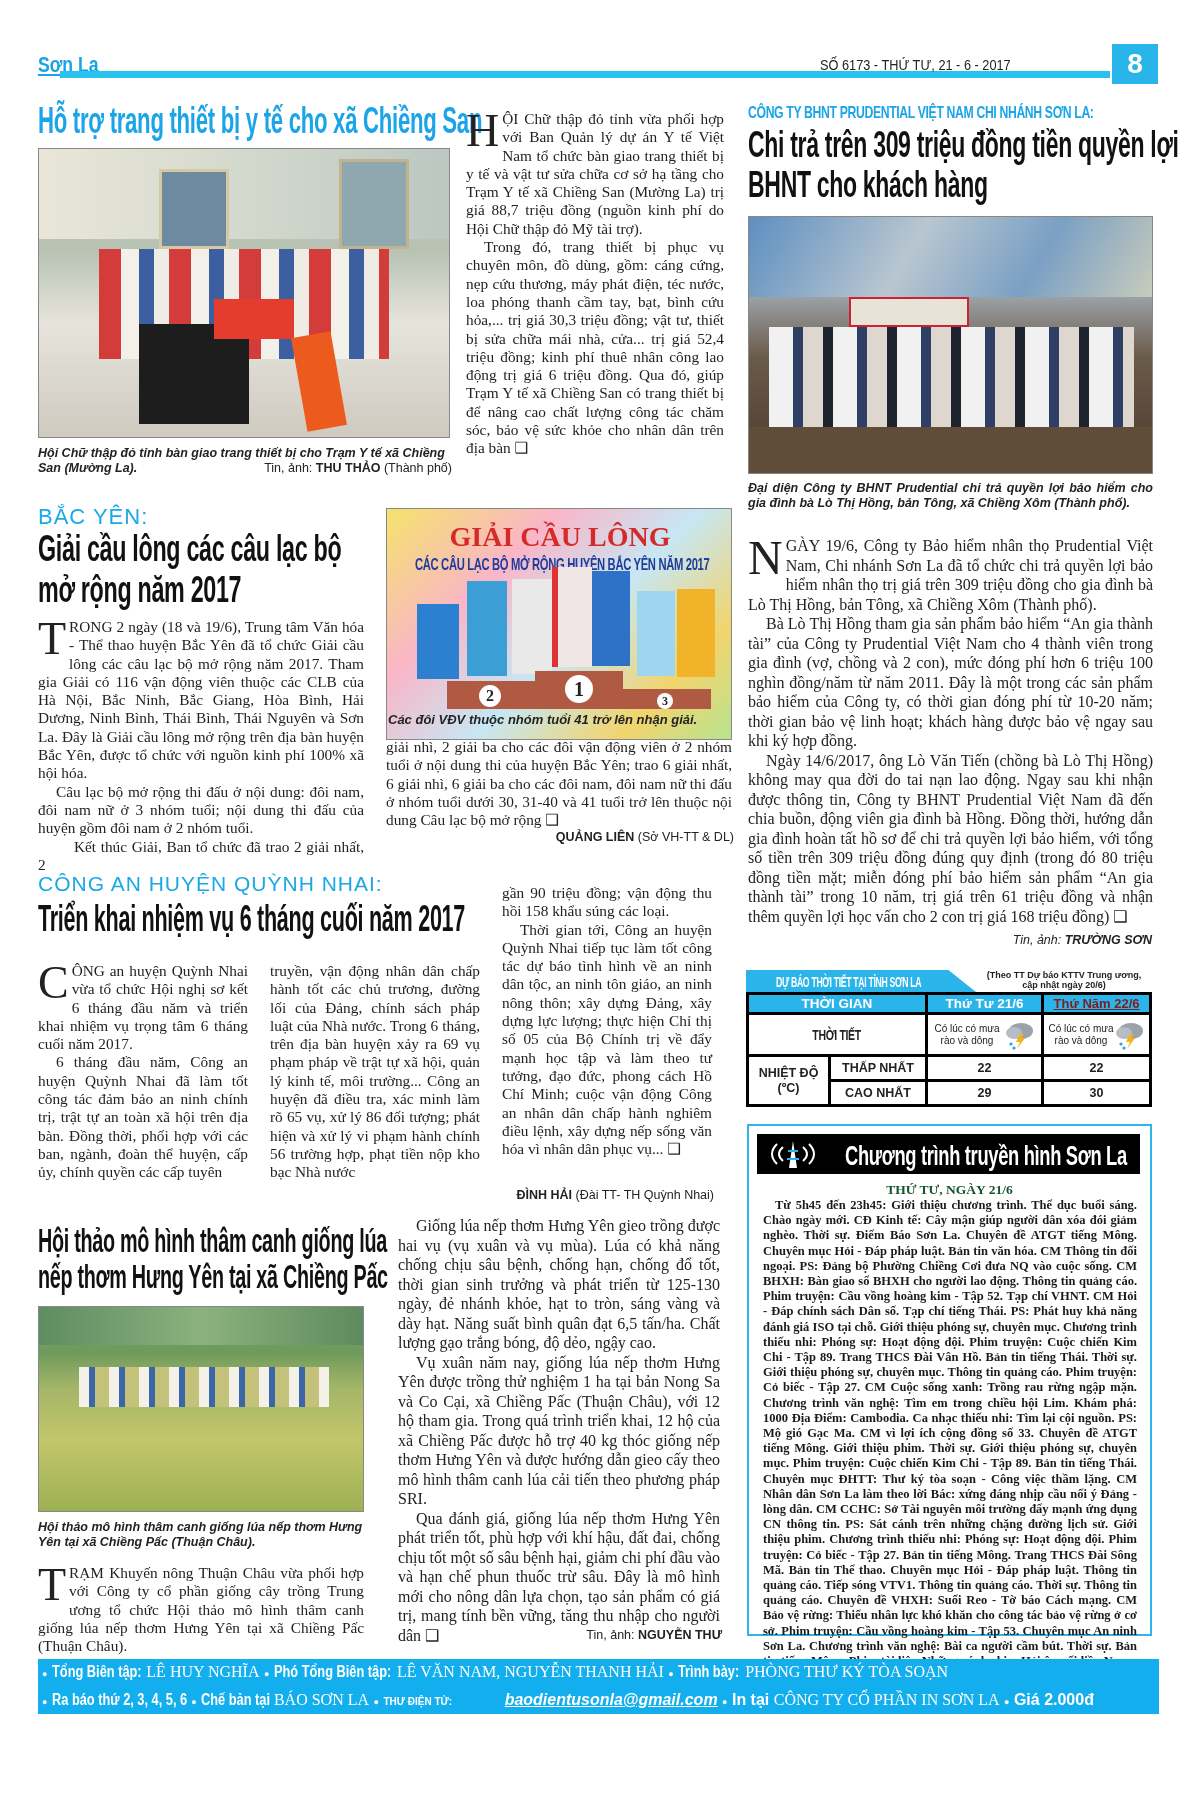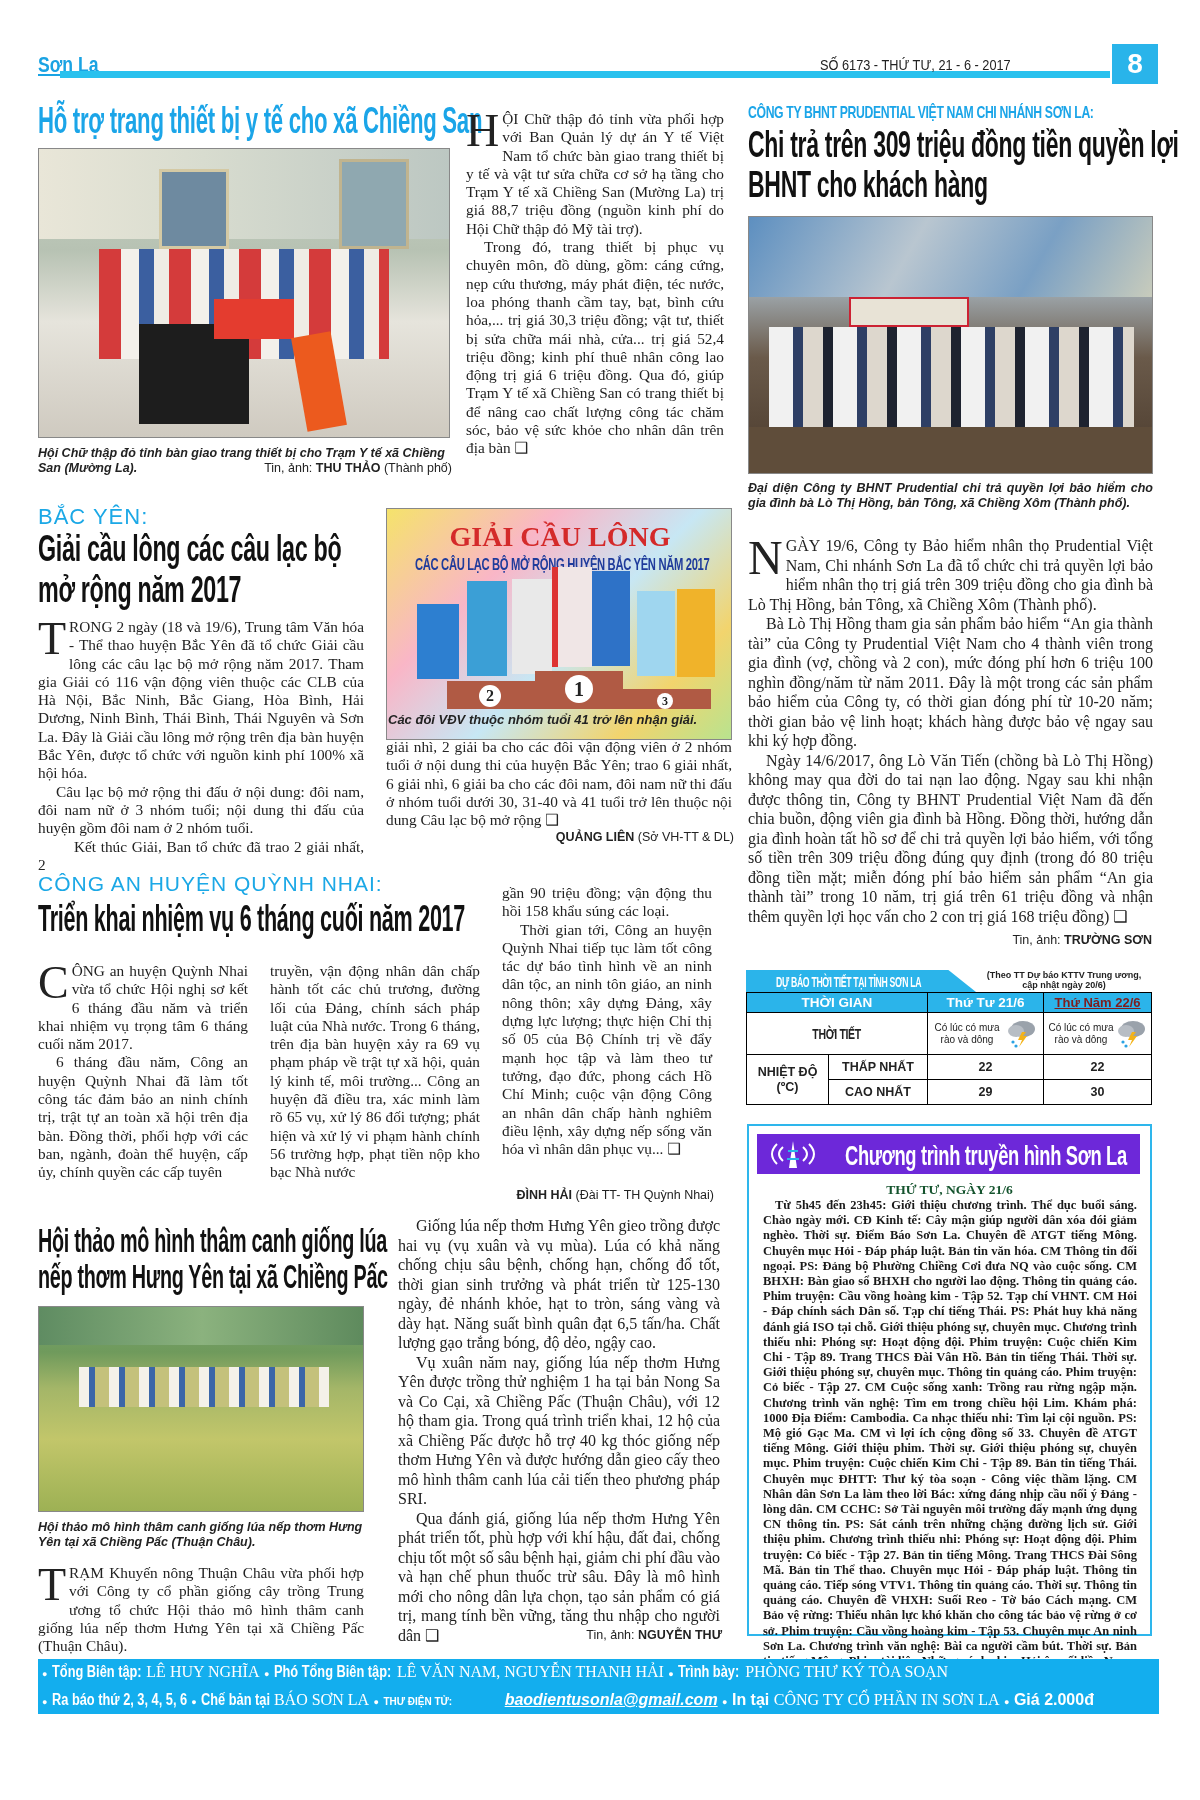--- a/index.html
+++ b/index.html
@@ -16,24 +16,24 @@
 .photo{overflow:hidden;border:1px solid #888}
 .kicker{font-family:"Liberation Sans",sans-serif;color:#1ba8e6;font-size:22px;letter-spacing:1px}
 
 #hdr-logo{left:38px;top:52px;font-family:"Liberation Sans",sans-serif;font-weight:bold;font-size:22px;color:#1aa3e3;text-decoration:underline;transform:scaleX(0.8);transform-origin:left top}
 #hdr-bar{left:60px;top:71px;width:1050px;height:7px;background:#29c1ee}
 #hdr-issue{left:820px;top:56px;font-family:"Liberation Sans",sans-serif;font-size:15px;color:#222;transform:scaleX(0.85);transform-origin:left top;white-space:nowrap}
 #hdr-page{left:1112px;top:44px;width:46px;height:40px;background:#29b4ea;color:#fff;font-family:"Liberation Sans",sans-serif;font-weight:bold;font-size:28px;text-align:center;line-height:40px}
 
 .wx{font-family:"Liberation Sans",sans-serif}
 .wx table{border-collapse:collapse;width:100%}
-.wx td{border:1px solid #000000;text-align:center;font-size:12.5px;font-weight:bold;color:#222}
+.wx td{border:3px solid #000000;text-align:center;font-size:12.5px;font-weight:bold;color:#222}
 
 #tv-box{left:747px;top:1124px;width:405px;height:512px;border:2px solid #2eb6ec}
-#tv-head{left:8px;top:8px;width:383px;height:40px;background:#6d28d9}
+#tv-head{left:8px;top:8px;width:383px;height:40px;background:#000000}
 .tv-text{font-family:"Liberation Serif",serif;font-weight:bold;font-size:12.5px;line-height:15.2px;text-align:justify;color:#1a1a1a}
 
 #footer{left:38px;top:1659px;width:1121px;height:55px;background:#13aeee;color:#fff;font-family:"Liberation Sans",sans-serif}
 .foot-line{white-space:nowrap;font-size:16px;line-height:26px;padding-left:4px}
 .foot-line .serif{font-family:"Liberation Serif",serif;font-weight:normal}
 .foot-line .cn{font-weight:bold;display:inline-block}
 </style>
 </head>
 <body>
 
@@ -74,21 +74,21 @@
   <div class="abs" style="left:20px;top:110px;width:365px;height:100px;background:repeating-linear-gradient(90deg,#f1f1f1 0 24px,#2e3f65 24px 34px,#ddd7cd 34px 54px,#1e2330 54px 64px)"></div>
   <div class="abs" style="left:0;top:210px;width:405px;height:48px;background:#5f4d3a"></div>
 </div>
 <div class="abs caption" style="left:748px;top:481px;width:405px;text-align:justify;">Đại diện Công ty BHNT Prudential chi trả quyền lợi bảo hiểm cho gia đình bà Lò Thị Hồng, bản Tông, xã Chiềng Xôm (Thành phố).</div>
 
 <div class="abs body-text" style="left:748px;top:536px;width:405px;font-size:16px;line-height:19.5px;">
   <p class="first"><span class="dropcap" style="font-size:48px;line-height:40px">N</span><span>GÀY 19/6, Công ty Bảo hiểm nhân thọ Prudential Việt Nam, Chi nhánh Sơn La đã tổ chức chi trả quyền lợi bảo hiểm nhân thọ trị giá trên 309 triệu đồng cho gia đình bà Lò Thị Hồng, bản Tông, xã Chiềng Xôm (Thành phố).</span></p>
   <p>Bà Lò Thị Hồng tham gia sản phẩm bảo hiểm “An gia thành tài” của Công ty Prudential Việt Nam cho 4 thành viên trong gia đình (vợ, chồng và 2 con), mức đóng phí hơn 6 triệu 100 nghìn đồng/năm từ năm 2011. Đây là một trong các sản phẩm bảo hiểm của Công ty, có thời gian đóng phí từ 10-20 năm; thời gian bảo vệ linh hoạt; khách hàng được bảo vệ ngay sau khi ký hợp đồng.</p>
   <p>Ngày 14/6/2017, ông Lò Văn Tiến (chồng bà Lò Thị Hồng) không may qua đời do tai nạn lao động. Ngay sau khi nhận được thông tin, Công ty BHNT Prudential Việt Nam đã đến chia buồn, động viên gia đình bà Hồng. Đồng thời, hướng dẫn gia đình hoàn tất hồ sơ để chi trả quyền lợi bảo hiểm, với tổng số tiền trên 309 triệu đồng đúng quy định (trong đó 80 triệu đồng tiền mặt; miễn đóng phí bảo hiểm sản phẩm “An gia thành tài” trong 10 năm, trị giá trên 61 triệu đồng và nhận thêm quyền lợi học vấn cho 2 con trị giá 168 triệu đồng) ❑</p>
 </div>
-<div class="abs credit" style="left:900px;top:933px;width:252px;">
+<div class="abs credit" style="left:900px;top:933px;width:252px;font-style:italic;">
   <span>Tin, ảnh:</span>
   <b>TRƯỜNG SƠN</b>
 </div>
 
 <div class="abs kicker" style="left:38px;top:504px;">BẮC YÊN:</div>
 <div class="abs cond" style="left:38px;top:528px;font-size:37px;color:#111;transform:scaleX(0.63);">Giải cầu lông các câu lạc bộ</div>
 <div class="abs cond" style="left:38px;top:569px;font-size:37px;color:#111;transform:scaleX(0.63);">mở rộng năm 2017</div>
 
 <div class="abs body-text" style="left:38px;top:618px;width:326px;">
   <p class="first"><span class="dropcap">T</span><span>RONG 2 ngày (18 và 19/6), Trung tâm Văn hóa - Thể thao huyện Bắc Yên đã tổ chức Giải cầu lông các câu lạc bộ mở rộng năm 2017. Tham gia Giải có 116 vận động viên thuộc các CLB của Hà Nội, Bắc Ninh, Bắc Giang, Hòa Bình, Hải Dương, Ninh Bình, Thái Bình, Thái Nguyên và Sơn La. Đây là Giải cầu lông mở rộng trên địa bàn huyện Bắc Yên, được tổ chức với nguồn kinh phí 100% xã hội hóa.</span></p>

